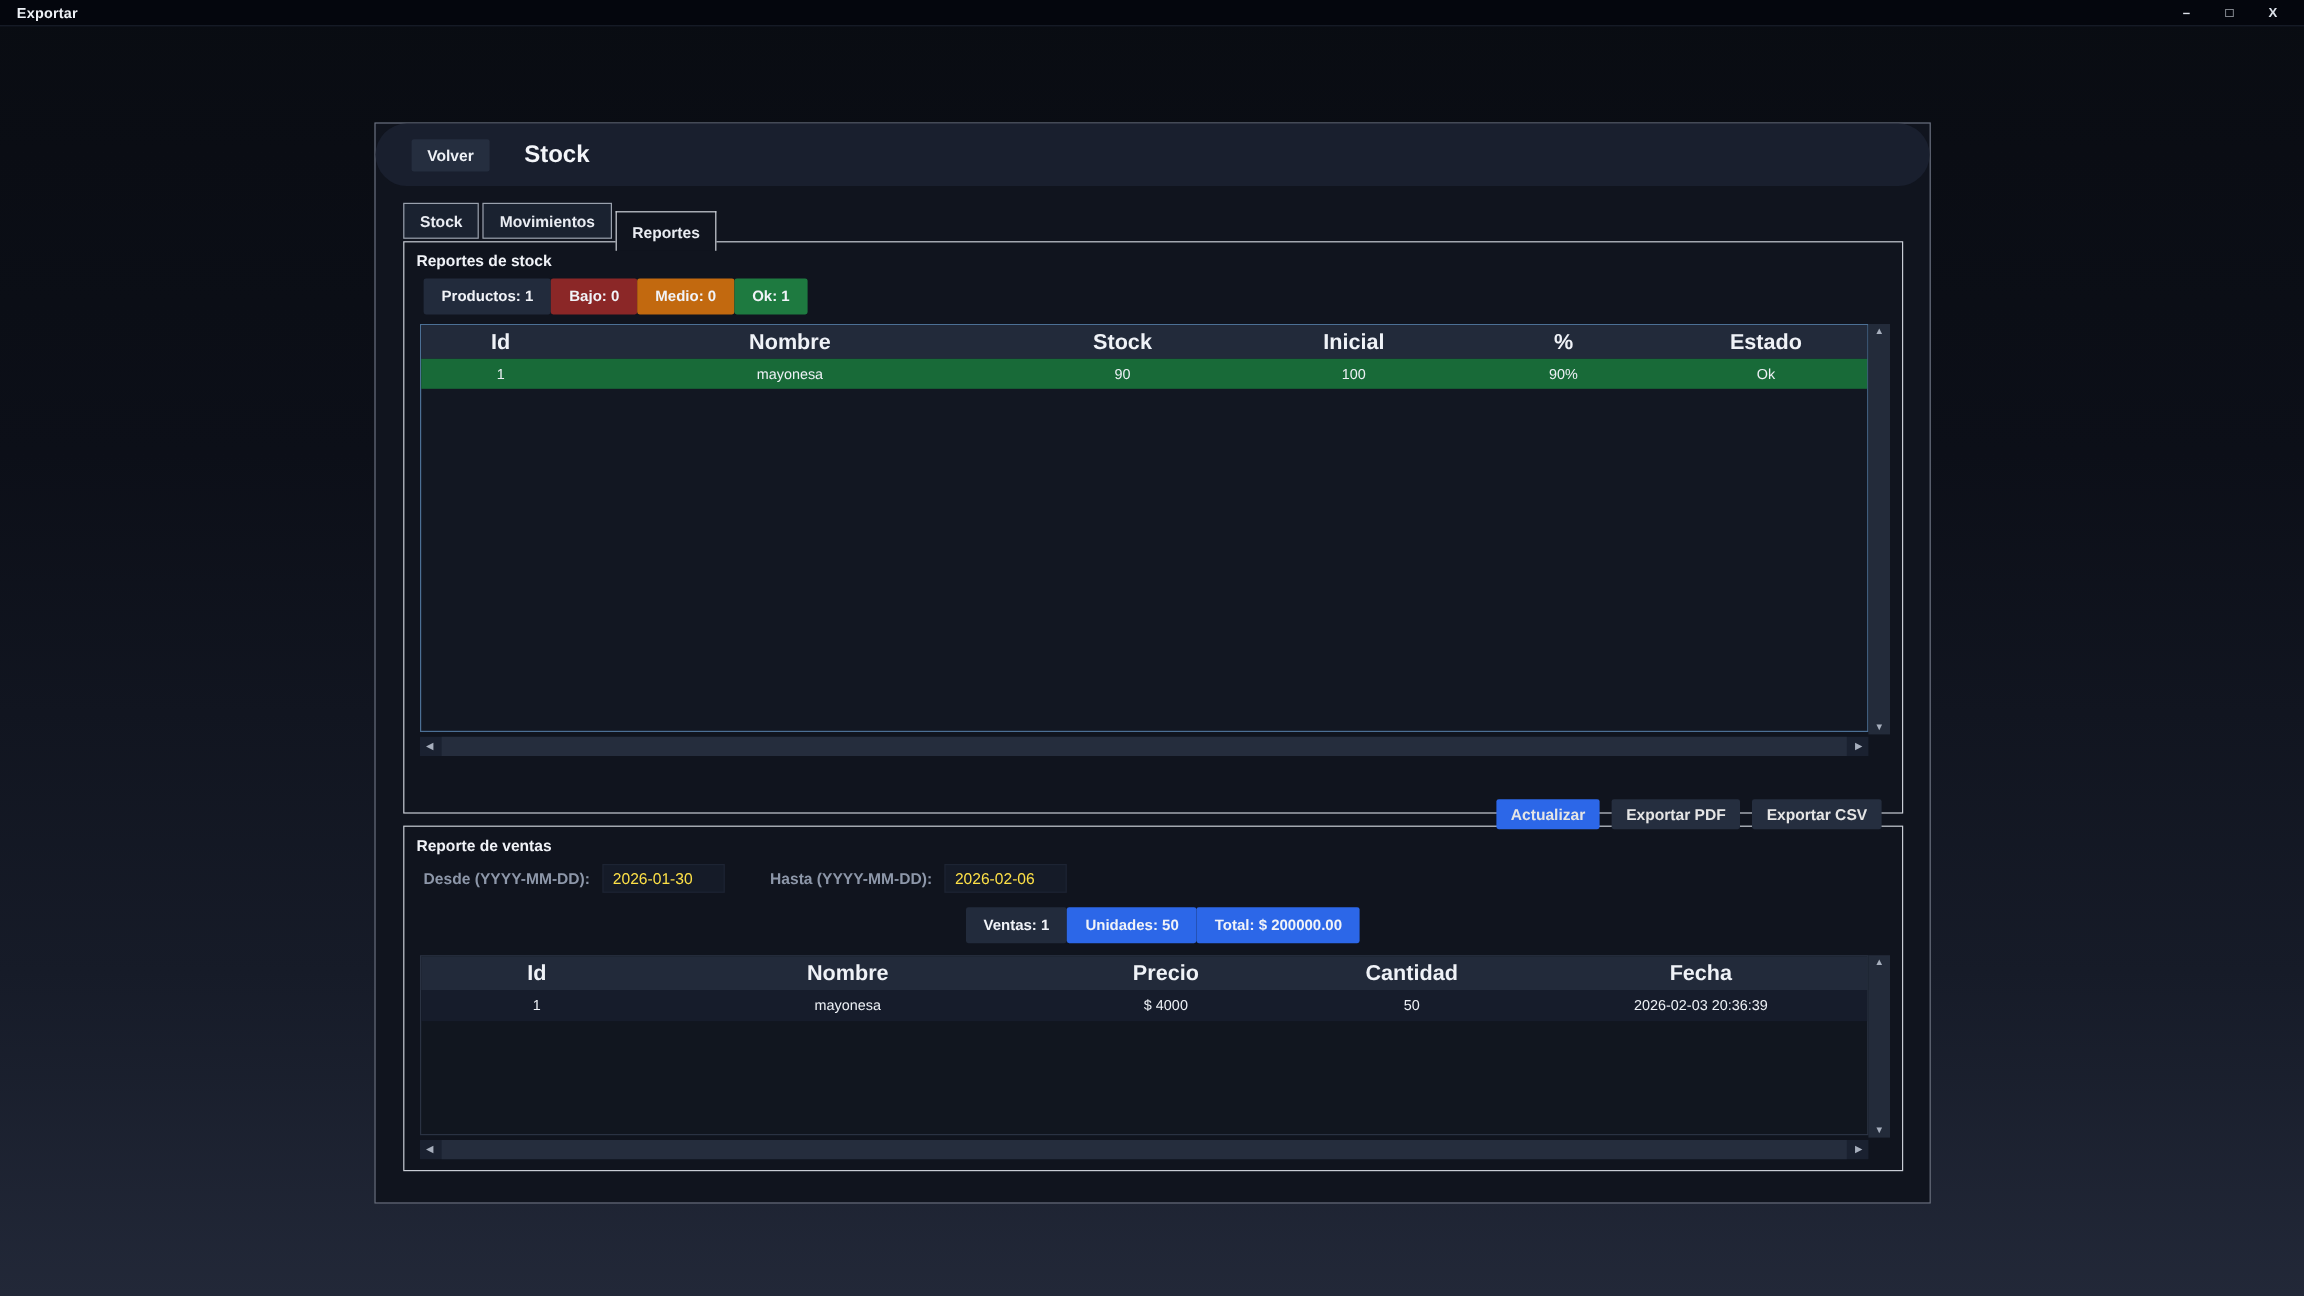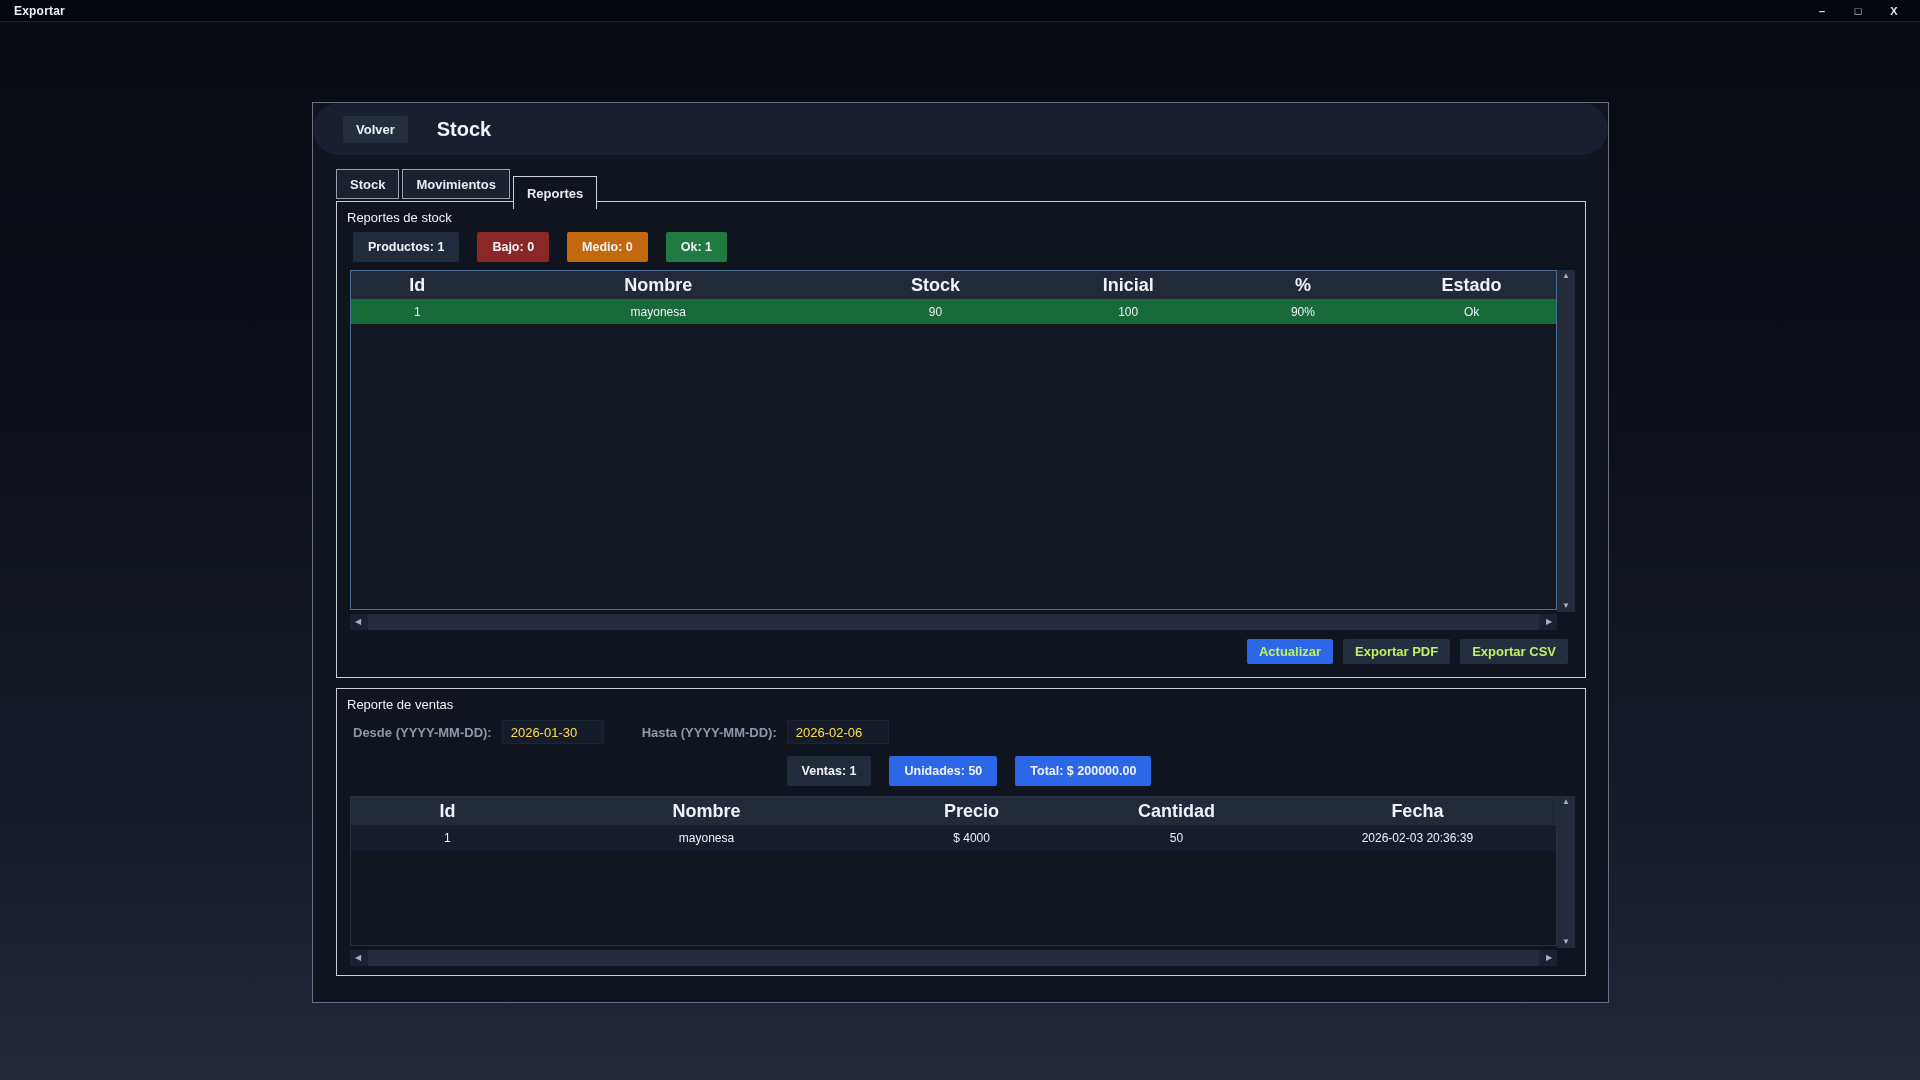--- a/index.html
+++ b/index.html
@@ -40,23 +40,23 @@
     font-size:13px; font-weight:bold; color:#e9ecf2;
   }
   .tab.selected {
     position:relative; top:7px; height:33px; z-index:2;
     background:#10141e; border:1px solid #ced2d9; border-bottom:none;
   }
   
   .box { margin-left:23px; width:1250px; border:1px solid #c9cdd5; background:#10141e; }
   .box1 { height:477px; }
   .box2 { height:288px; margin-top:10px; }
-  .section-label { margin:8px 0 0 10px; font-size:13px; font-weight:normal; color:#f0f2f7; }
-  
-  .badges { display:flex; gap:18px; margin:7px 0 0 16px; }
+  .section-label { margin:8px 0 0 10px; font-size:13px; font-weight:bold; color:#f0f2f7; }
+  
+  .badges { display:flex; margin:7px 0 0 16px; }
   .badge {
     height:30px; display:flex; align-items:center; padding:0 15px;
     font-size:12.5px; font-weight:bold; color:#f1f3f8; border-radius:2px;
   }
   .badge-dark   { background:#222b3c; }
   .badge-red    { background:#8b2727; }
   .badge-orange { background:#c2690f; }
   .badge-green  { background:#1e7a40; }
   .badge-blue   { background:#2c67e8; }
   
@@ -81,21 +81,21 @@
   .hscroll {
     margin:2px 0 0 13px; width:1207px; height:16px; background:#1a2130;
     display:flex; align-items:center; justify-content:space-between; position:relative;
   }
   .hthumb { position:absolute; left:18px; right:18px; top:0; height:16px; background:#252d3d; }
   .arrow { font-size:8px; color:#a7afbd; line-height:1; width:16px; text-align:center; z-index:1; }
   
   .btn-row { display:flex; justify-content:flex-end; gap:10px; margin:9px 17px 0 0; }
   .btn {
     border:none; border-radius:2px; padding:5px 12px;
-    font-size:13px; font-weight:bold; color:#bef264; background:#252e3f;
+    font-size:13px; font-weight:bold; color:#e5e5e5; background:#252e3f;margin-top:27px;
   }
   .btn-primary { background:#2c67e8; }
   
   .filters { display:flex; align-items:center; margin:8px 0 0 16px; gap:10px; }
   .filter-label { font-size:13px; font-weight:bold; color:#8d97a9; }
   .filter-input {
     width:102px; height:24px; background:#151b28; border:1px solid #1d2433; color:#fde047;
     font-family:"Liberation Sans", sans-serif; font-size:13px; padding-left:8px; outline:none;
   }
   .filter-gap { width:18px; }

